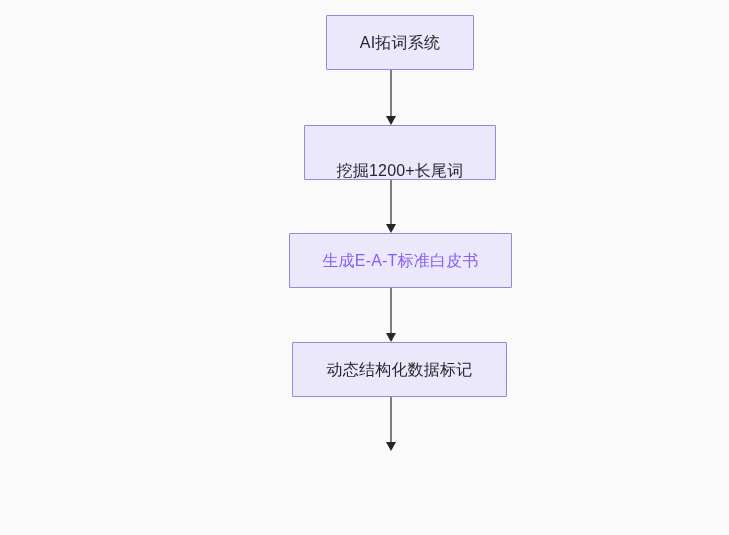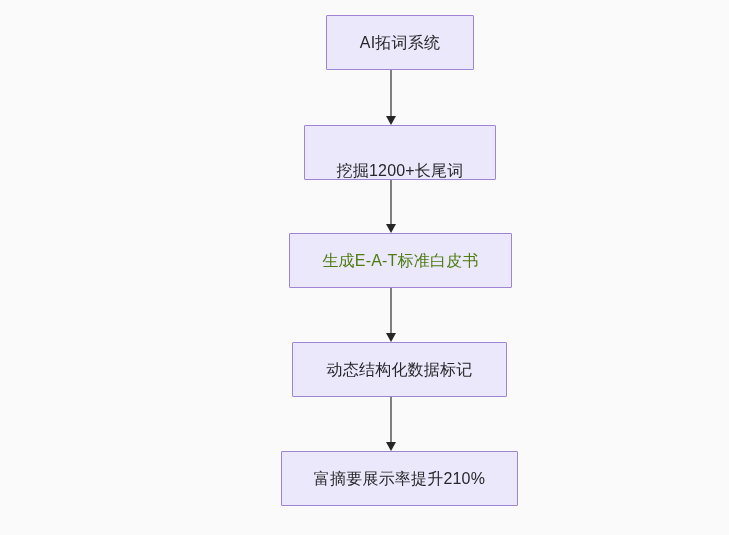--- a/index.html
+++ b/index.html
@@ -92,23 +92,20 @@
     <div class="edge-line" style="height: 47px; background: rgb(127, 127, 127);"></div>
     <div class="edge-arrow" style="border-top-color: rgb(38, 38, 38);"></div>
   </div>
 
   <div class="node" id="node-0" style="left: 298px; top: 15px; width: 148px; height: 55px; background: rgb(235, 232, 251); border-color: rgb(159, 132, 212); color: rgb(39, 39, 43);">
     <span class="node-label">AI拓词系统</span>
   </div>
   <div class="node" id="node-1" style="left: 276px; top: 125px; width: 192px; height: 55px; background: rgb(235, 232, 251); border-color: rgb(159, 132, 212); color: rgb(39, 39, 43); align-items: flex-end;">
     <span class="node-label">挖掘1200+长尾词</span>
   </div>
-  <div class="node" id="node-2" style="left: 261px; top: 233px; width: 223px; height: 55px; background: rgb(235, 232, 251); border-color: rgb(159, 132, 212); color: #4d7c0f;">
+  <div class="node" id="node-2" style="left: 261px; top: 233px; width: 223px; height: 55px; background: rgb(235, 232, 251); border-color: rgb(159, 132, 212); color: #8b5cf6;">
     <span class="node-label">生成E-A-T标准白皮书</span>
   </div>
   <div class="node" id="node-3" style="left: 264px; top: 342px; width: 215px; height: 55px; background: rgb(235, 232, 251); border-color: rgb(159, 132, 212); color: rgb(39, 39, 43);">
     <span class="node-label">动态结构化数据标记</span>
   </div>
-  <div class="node" id="node-4" style="left: 253px; top: 451px; width: 237px; height: 55px; background: rgb(235, 232, 251); border-color: rgb(159, 132, 212); color: rgb(39, 39, 43);">
-    <span class="node-label">富摘要展示率提升210%</span>
-  </div>
 
 </div>
 
 </body></html>

